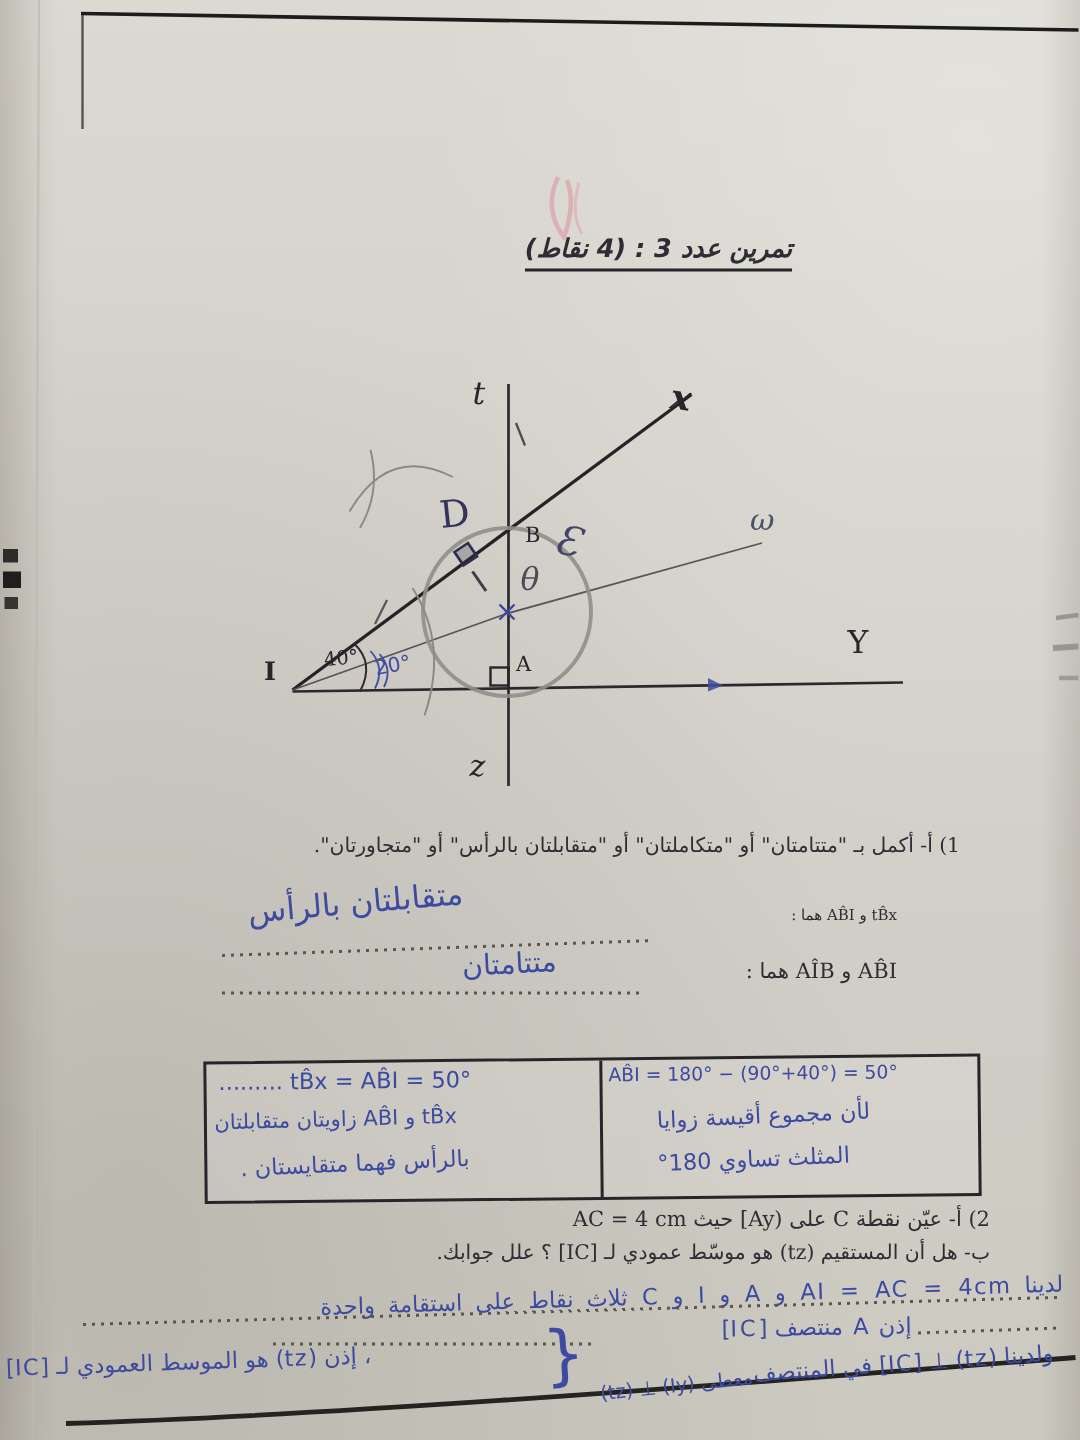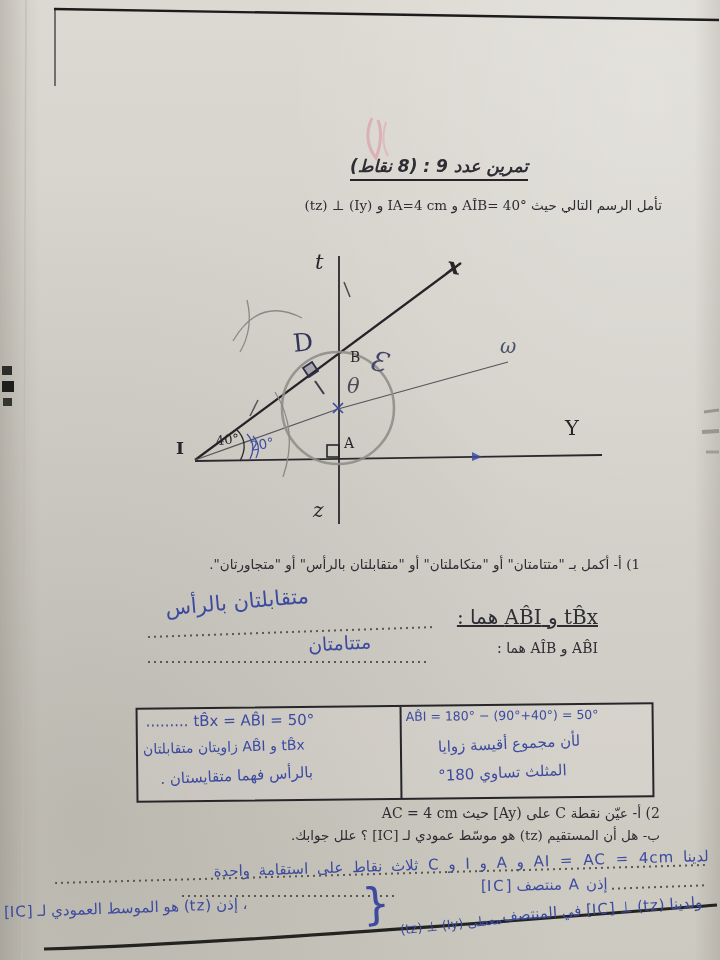--- a/index.html
+++ b/index.html
@@ -96,26 +96,25 @@
   <div class="fig-label" style="left:176px;top:438px;font-size:17px;font-weight:bold;">I</div>
   <div class="fig-label" style="left:344px;top:435px;font-size:14px;">A</div>
   <div class="fig-label" style="left:350px;top:349px;font-size:14px;">B</div>
   <div class="fig-label" style="left:293px;top:328px;font-size:25px;color:#34345a;transform:rotate(-6deg);">D</div>
   <div class="fig-label" style="left:347px;top:374px;font-size:21px;font-style:italic;color:#4b4b56;">θ</div>
   <div class="fig-label" style="left:370px;top:346px;font-size:27px;font-style:italic;color:#45456a;transform:rotate(12deg);">Ɛ</div>
   <div class="fig-label" style="left:500px;top:334px;font-size:20px;font-style:italic;color:#4a5468;">ω</div>
   <div class="fig-label" style="left:216px;top:432px;font-size:13px;transform:rotate(-6deg);">40°</div>
   <div class="fig-label" style="left:250px;top:436px;font-size:13.5px;color:#3e4da0;transform:rotate(-10deg);font-family:'DejaVu Sans',sans-serif;">20°</div>
 
-  <div class="printed title" style="right:192px;top:156px;">تمرين عدد 9 : (8 نقاط)</div>
-  <div class="printed" style="right:58px;top:197px;font-size:13.5px;">تأمل الرسم التالي حيث AÎB= 40° و IA=4 cm و ⁦(tz) ⊥ (Iy)⁩</div>
+  <div class="printed title" style="right:192px;top:156px;">تمرين عدد 3 : (4 نقاط)</div>
 
   <div class="printed" style="right:80px;top:556px;font-size:13.5px;">1) أ- أكمل بـ "متتامتان" أو "متكاملتان" أو "متقابلتان بالرأس" أو "متجاورتان".</div>
 
-  <div class="printed" style="right:122px;top:605px;font-size:20px;text-decoration:underline;">tB̂x و AB̂I هما :</div>
+  <div class="printed" style="right:122px;top:605px;font-size:10px;">tB̂x و AB̂I هما :</div>
   <div class="hand" style="left:165px;top:590px;font-size:21px;transform:rotate(-5deg);letter-spacing:2px;">متقابلتان بالرأس</div>
   <div class="dots" style="left:148px;top:631px;width:288px;transform:rotate(-2deg);"></div>
 
   <div class="printed" style="right:122px;top:640px;font-size:14px;">AB̂I و AÎB هما :</div>
   <div class="hand" style="left:308px;top:632px;font-size:19px;transform:rotate(-3deg);letter-spacing:3px;">متتامتان</div>
   <div class="dots" style="left:148px;top:661px;width:282px;"></div>
 
 
   <div id="workbox">
     <div class="divider"></div>

